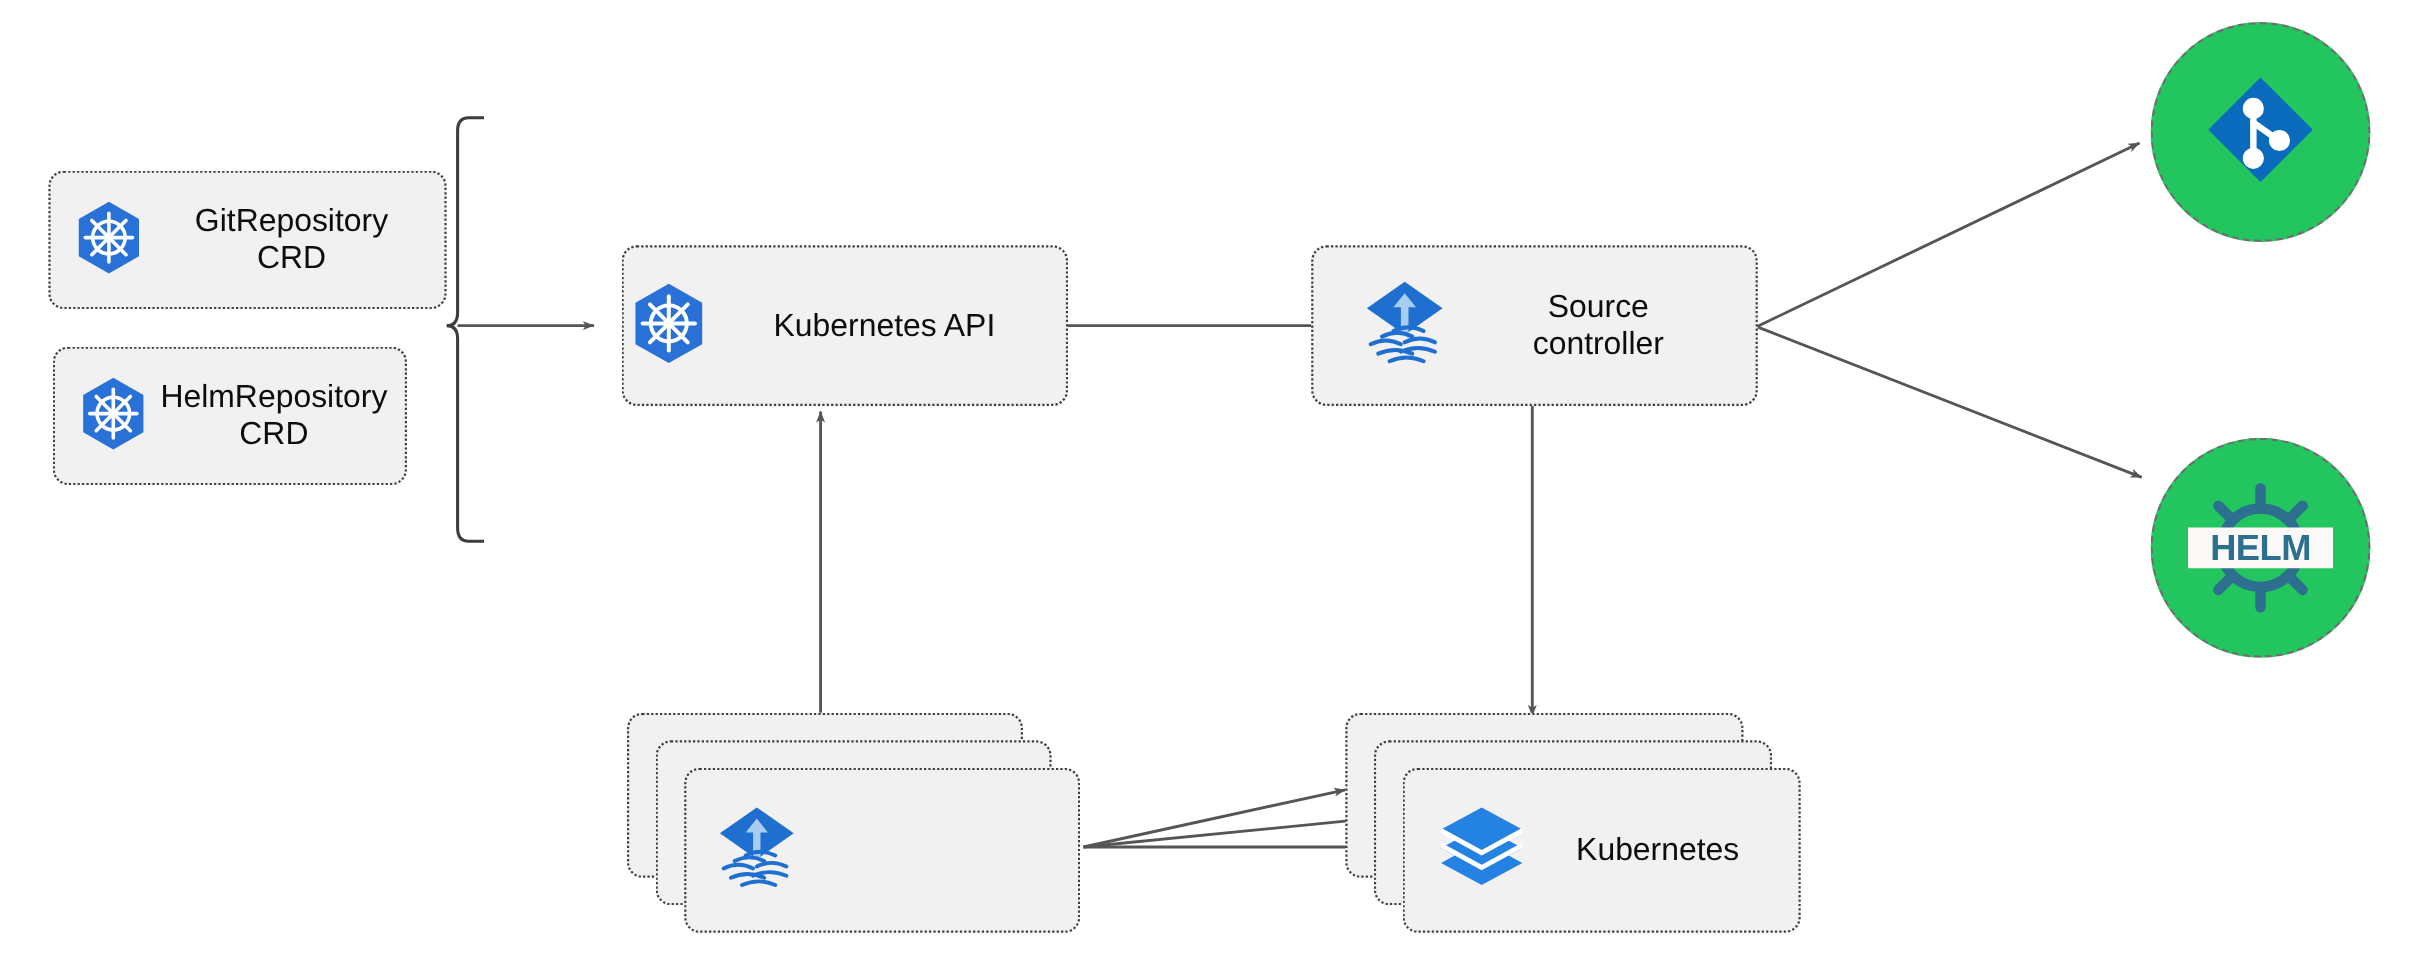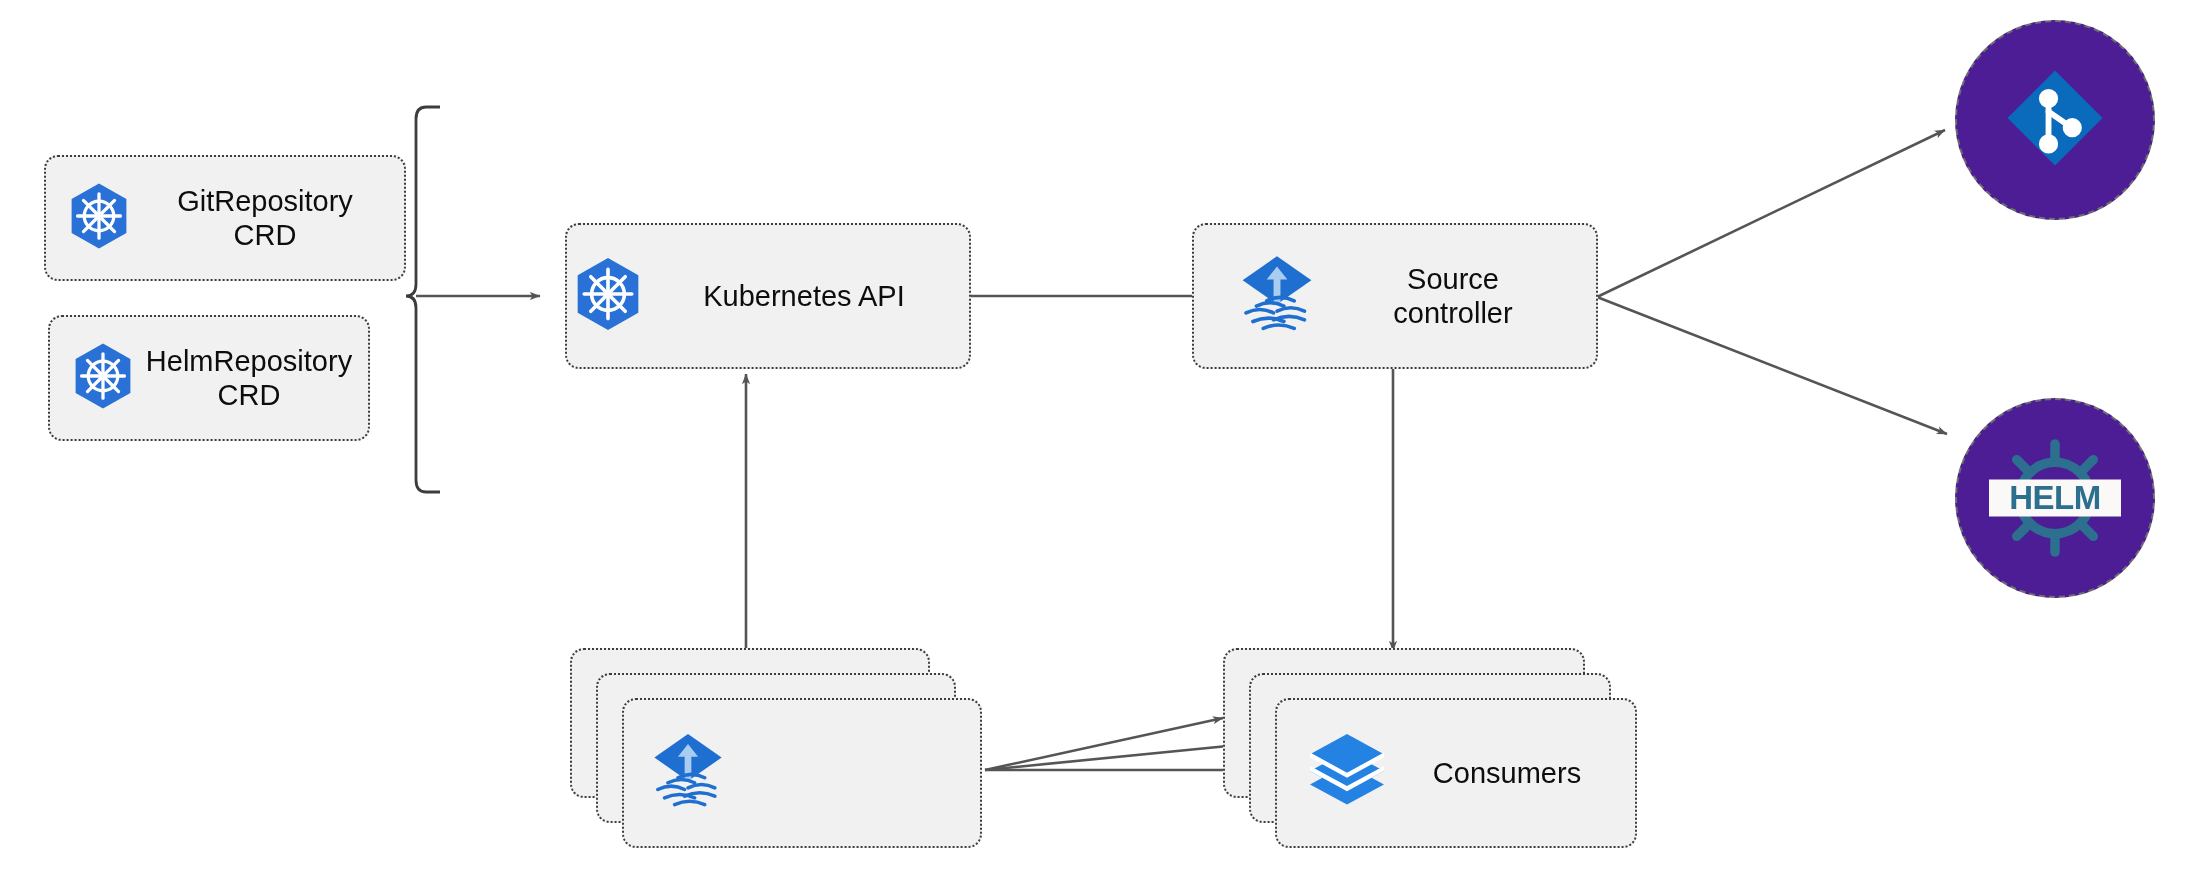--- a/index.html
+++ b/index.html
@@ -46,21 +46,21 @@
     background: #f1f1f1;
     border: 2.5px dotted #3d3d3d;
     border-radius: 14px;
   }
   
   .circle-node {
     position: absolute;
     box-sizing: border-box;
     border: 2.5px dashed #6e6e6e;
     border-radius: 50%;
-    background: #4c1d95;
+    background: #22c55e;
     display: flex;
     align-items: center;
     justify-content: center;
   }
   
   #edges {
     position: absolute;
     left: 0;
     top: 0;
     width: 2198px;
@@ -260,16 +260,16 @@
         <polygon points="50,44 70,55 50,66 30,55" fill="#ffffff" opacity="0"></polygon>
         <polygon points="50,42 94,66 50,90 6,66" fill="#2483e2"></polygon>
         <polygon points="50,26 94,50 50,74 6,50" fill="#2483e2"></polygon>
         <polygon points="50,24 94,48 50,72 6,48" fill="none"></polygon>
         <g fill="#ffffff">
           <polygon points="50,52 94,28 94,34 50,58 6,34 6,28"></polygon>
           <polygon points="50,68 94,44 94,50 50,74 6,50 6,44"></polygon>
         </g>
       </svg>
     </span>
-    <span class="node-label">Consumers</span>
+    <span class="node-label">Kubernetes</span>
   </div>
 
 </div>
 
 </body></html>

